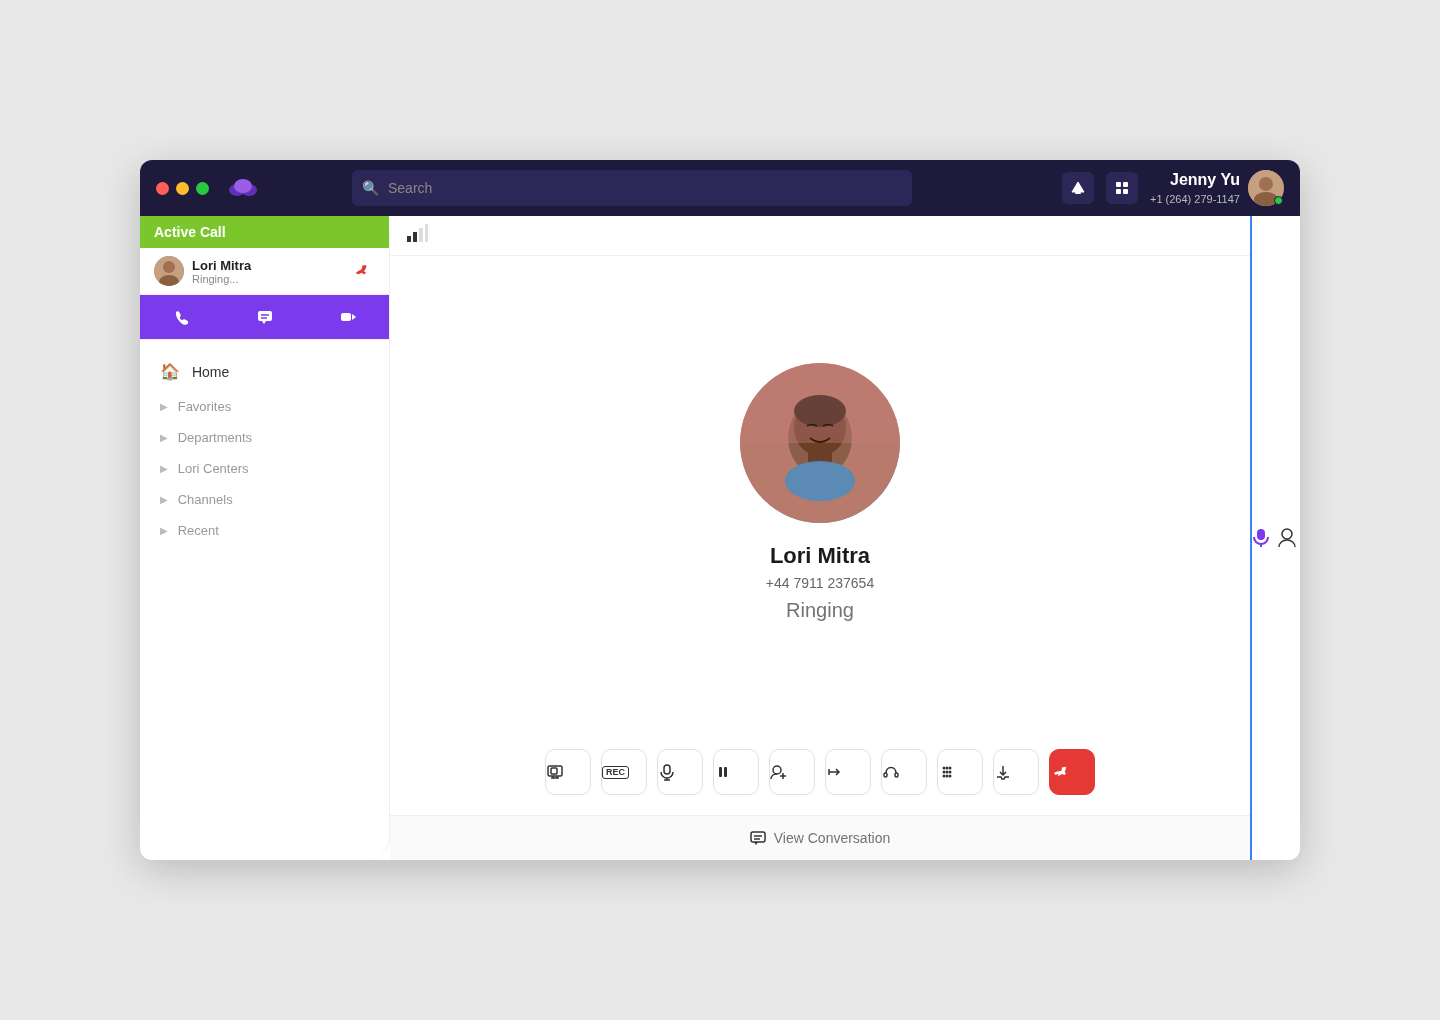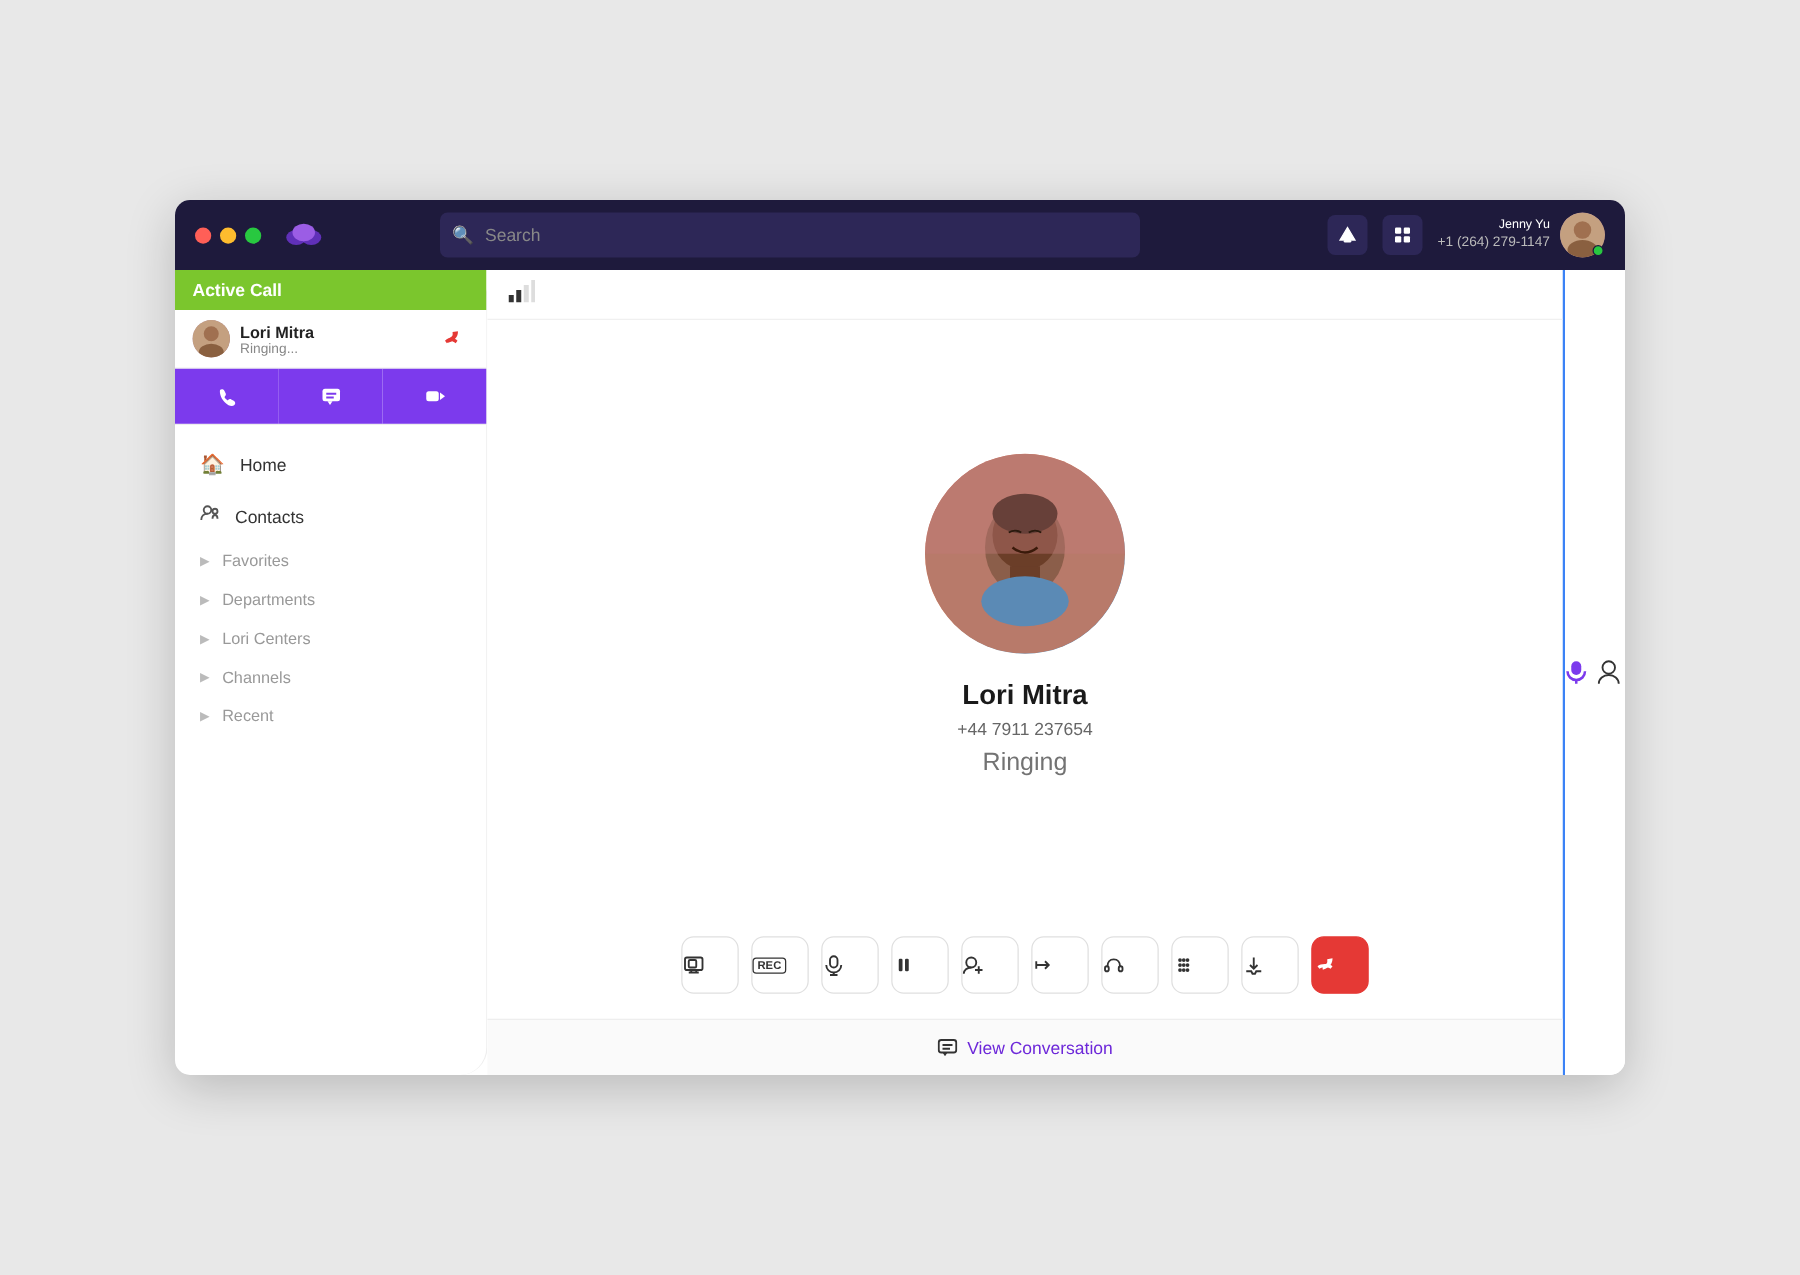--- a/index.html
+++ b/index.html
@@ -95,21 +95,21 @@
       color: #fff;
       font-size: 14px;
     }
     .user-info {
       display: flex;
       align-items: center;
       gap: 8px;
       color: #fff;
     }
     .user-text { text-align: right; font-size: 13px; line-height: 1.4; }
-    .user-name { font-weight: 400; font-size: 10px; }
+    .user-name { font-weight: 700; font-size: 16px; }
     .user-phone { font-size: 11px; color: #bbb; }
     .avatar-wrap { position: relative; }
     .avatar-img {
       width: 36px;
       height: 36px;
       border-radius: 50%;
       background: linear-gradient(135deg, #c4a0a0, #a07070);
       overflow: hidden;
       display: flex;
       align-items: center;
@@ -300,21 +300,21 @@
       border-top: 1px solid #eee;
       display: flex;
       align-items: center;
       justify-content: center;
       gap: 8px;
       cursor: pointer;
       background: #fafafa;
     }
     .view-conversation-bar span {
       font-size: 14px;
-      color: #6d28d9;
+      color: #737373;
     }
     
     .right-panel {
       width: 50px;
       background: #fff;
       border-left: 2px solid #3b82f6;
       display: flex;
       flex-direction: row;
       align-items: center;
       padding: 12px 0;
@@ -459,31 +459,20 @@
             <rect x="2" y="5" width="10" height="8" rx="2" fill="#fff"></rect>
             <polygon points="13,6 17,9 13,12" fill="#fff"></polygon>
           </svg>
         </button>
       </div>
       <div class="sidebar-nav">
         <div class="nav-item">
           <span class="nav-icon">🏠</span>
           <span>Home</span>
         </div>
-        <div class="nav-item">
-          <span class="nav-icon">
-            <svg width="16" height="16" viewBox="0 0 16 16" fill="none">
-              <circle cx="6" cy="6" r="3" stroke="#555" stroke-width="1.5" fill="none"></circle>
-              <path d="M1 14C1 11 3 9 6 9" stroke="#555" stroke-width="1.5"></path>
-              <circle cx="12" cy="7" r="2" stroke="#555" stroke-width="1.5" fill="none"></circle>
-              <path d="M10 13C10 11 11 10 12 10C13 10 14 11 14 13" stroke="#555" stroke-width="1.5"></path>
-            </svg>
-          </span>
-          <span>Contacts</span>
-        </div>
         <div class="nav-collapsible">
           <span class="chevron">▶</span>
           <span>Favorites</span>
         </div>
         <div class="nav-collapsible">
           <span class="chevron">▶</span>
           <span>Departments</span>
         </div>
         <div class="nav-collapsible">
           <span class="chevron">▶</span>

